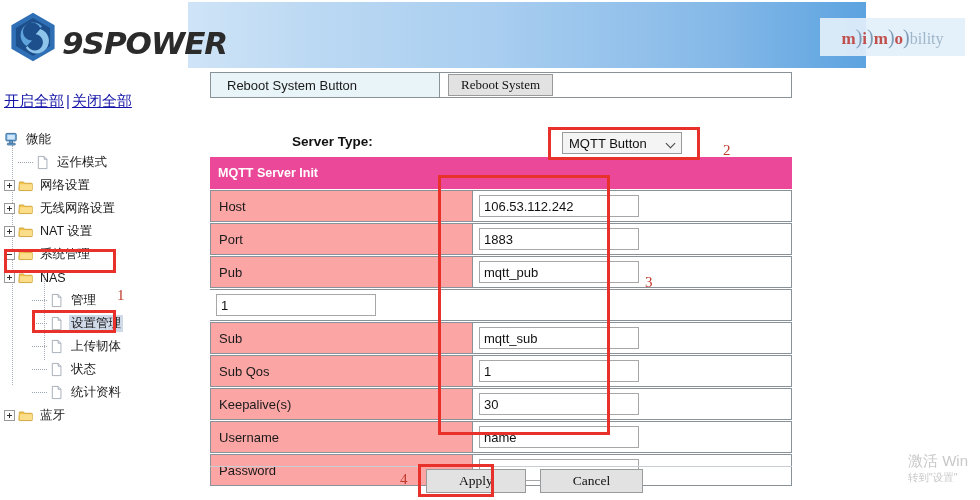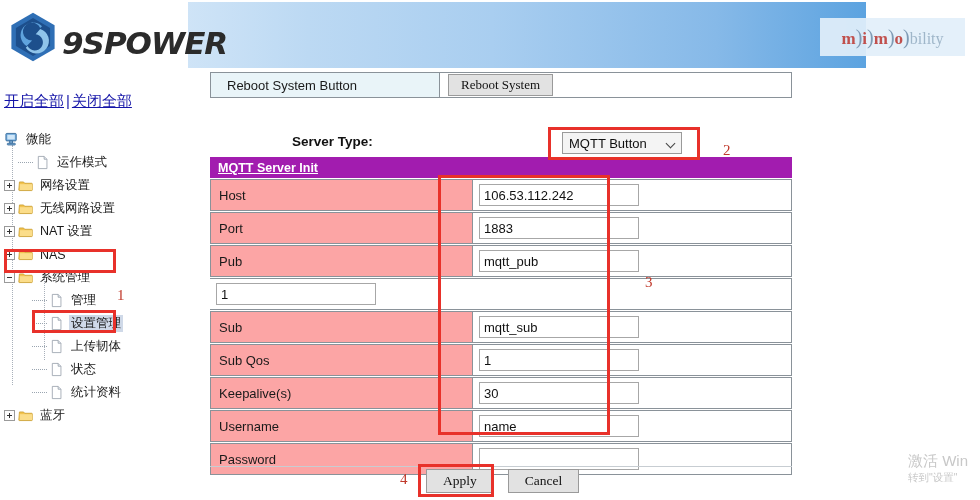--- a/index.html
+++ b/index.html
@@ -208,29 +208,28 @@
     border-bottom: 1px solid #444;
     transform: rotate(-45deg);
   }
 
   .tbl {
     position: absolute;
     left: 210px; top: 157px;
     width: 582px;
   }
   .tbl-head {
-    height: 21px;
-    background: #a21caf;
+    height: 32px;
+    background: #ec4899;
     color: #ffffff;
     font-size: 12.5px;
     font-weight: bold;
     display: flex;
     align-items: center;
     padding-left: 8px;
-    text-decoration: underline;
   }
   .trow {
     height: 32px;
     display: flex;
     margin-top: 1px;
   }
   .tcell-label {
     width: 263px;
     background: #fca5a5;
     border: 1px solid #8a9299;
@@ -257,21 +256,21 @@
     padding: 0 4px;
     outline: none;
   }
 
   .actions {
     position: absolute;
     left: 426px; top: 469px;
     display: flex;
     gap: 14px;
   }
-  .actions .btn { padding: 3px 16px; font-size: 13.5px; }
+  .actions .btn { padding: 3px 32px; font-size: 13.5px; }
 
   
   .redbox {
     position: absolute;
     border: 3px solid #e8312a;
     pointer-events: none;
   }
   .rednum {
     position: absolute;
     color: #c0392b;
@@ -363,34 +362,34 @@
       </div>
       <div class="tnode">
         <span class="plus expandable"></span>
         <svg class="ic" viewBox="0 0 16 16">
           <path d="M1 4.2 h4.4 l1.2 1.4 h7.4 a0.7 0.7 0 0 1 0.7 0.7 v6.4 a0.7 0.7 0 0 1 -0.7 0.7 h-13 a0.7 0.7 0 0 1 -0.7 -0.7 z" fill="#f3c34f" stroke="#c59a28" stroke-width="0.8"></path>
           <path d="M1.4 6.6 h13.2 v6.2 h-13.2 z" fill="#fbdd8a"></path>
         </svg>
         <span class="tlabel">NAT 设置</span>
       </div>
       <div class="tnode">
-        <span class="plus expandable"></span>
+        <span class="plus"></span>
         <svg class="ic" viewBox="0 0 16 16">
           <path d="M1 4.2 h4.4 l1.2 1.4 h7.4 a0.7 0.7 0 0 1 0.7 0.7 v6.4 a0.7 0.7 0 0 1 -0.7 0.7 h-13 a0.7 0.7 0 0 1 -0.7 -0.7 z" fill="#f3c34f" stroke="#c59a28" stroke-width="0.8"></path>
           <path d="M1.4 6.6 h13.2 v6.2 h-13.2 z" fill="#fbdd8a"></path>
         </svg>
-        <span class="tlabel">NAS</span>
-      </div>
-      <div class="tnode">
-        <span class="plus"></span>
+        <span class="tlabel">系统管理</span>
+      </div>
+      <div class="tnode">
+        <span class="plus expandable"></span>
         <svg class="ic" viewBox="0 0 16 16">
           <path d="M1 4.2 h4.4 l1.2 1.4 h7.4 a0.7 0.7 0 0 1 0.7 0.7 v6.4 a0.7 0.7 0 0 1 -0.7 0.7 h-13 a0.7 0.7 0 0 1 -0.7 -0.7 z" fill="#f3c34f" stroke="#c59a28" stroke-width="0.8"></path>
           <path d="M1.4 6.6 h13.2 v6.2 h-13.2 z" fill="#fbdd8a"></path>
         </svg>
-        <span class="tlabel">系统管理</span>
+        <span class="tlabel">NAS</span>
       </div>
       <div class="tnode">
         <span class="spacer"></span>
         <span class="spacer"></span>
         <span class="dashes"></span>
         <svg class="ic" viewBox="0 0 16 16">
           <path d="M3 1.5 h6.2 l3 3 v10 h-9.2 z" fill="#ffffff" stroke="#9aa3ad" stroke-width="0.9"></path>
           <path d="M9.2 1.5 v3 h3" fill="#e4eaf0" stroke="#9aa3ad" stroke-width="0.9"></path>
         </svg>
         <span class="tlabel">管理</span>

